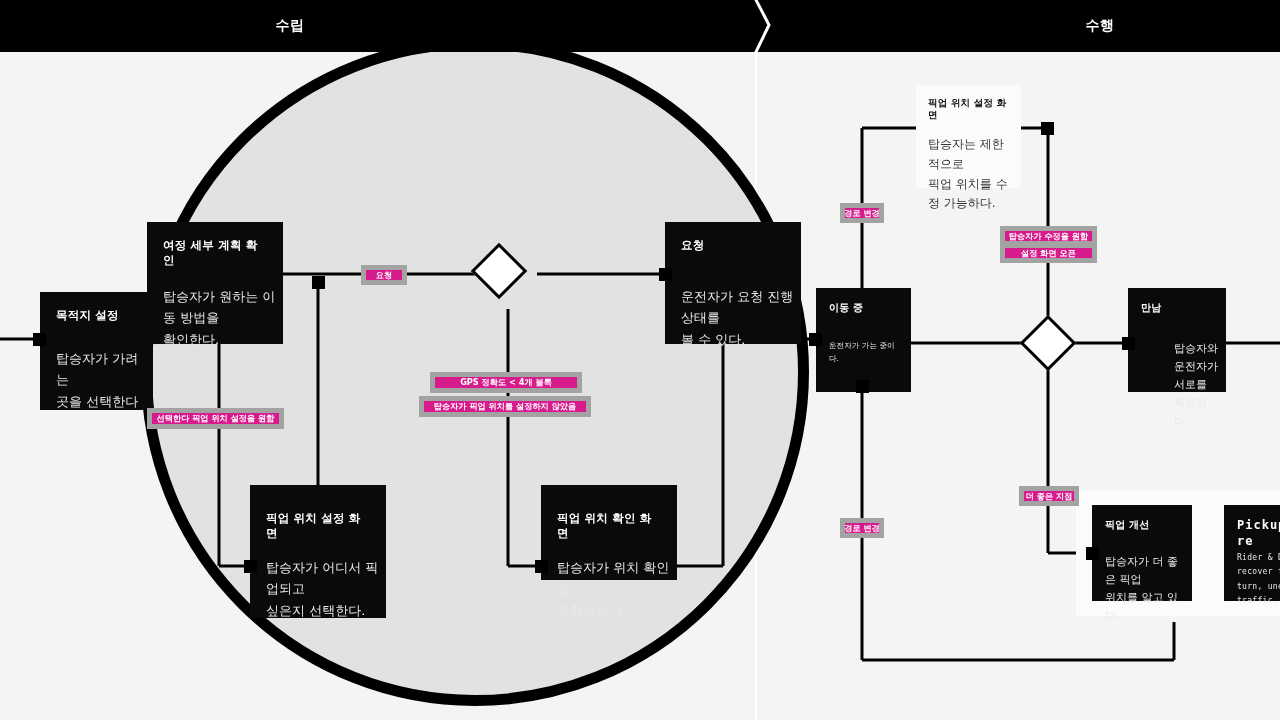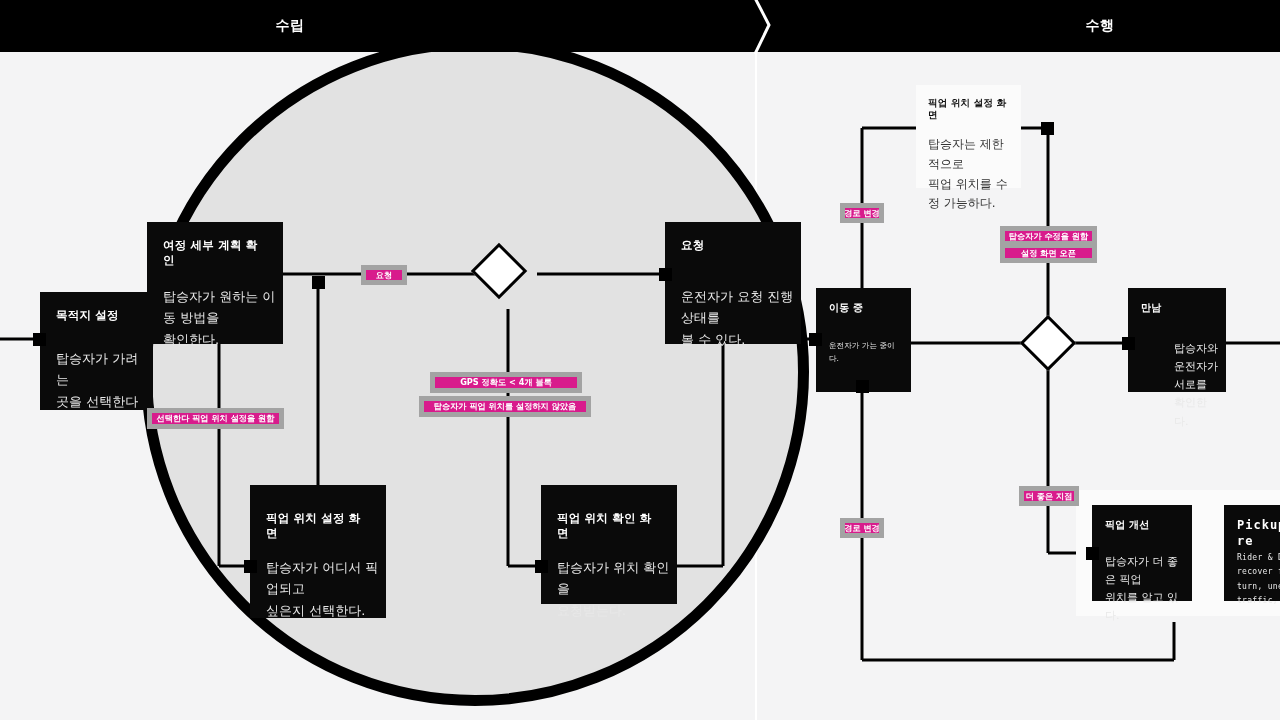--- a/index.html
+++ b/index.html
@@ -188,21 +188,21 @@
   <div class="n-desc" style="white-space:pre-line;">운전자가 요청 진행 상태를
 볼 수 있다.</div>
 </div>
 
 <div class="node" style="left:250px; top:485px; width:136px; height:133px;">
   <div class="n-title" style="margin-top:10px;">픽업 위치 설정 화면</div>
   <div class="n-desc" style="white-space:pre-line; top:72px;">탑승자가 어디서 픽업되고
 싶은지 선택한다.</div>
 </div>
 
-<div class="node" style="left:541px; top:485px; width:136px; height:119px;">
+<div class="node" style="left:541px; top:485px; width:136px; height:95px;">
   <div class="n-title" style="margin-top:10px;">픽업 위치 확인 화면</div>
   <div class="n-desc" style="white-space:pre-line; top:72px;">탑승자가 위치 확인을
 요청받는다.</div>
 </div>
 
 <div class="node white" style="left:916px; top:85px; width:105px; height:103px; padding:12px;">
   <div class="n-title" style="font-size:9.5px;">픽업 위치 설정 화면</div>
   <div class="n-desc" style="white-space:pre-line; top:50px; left:12px; right:10px; font-size:12px;">탑승자는 제한적으로
 픽업 위치를 수정 가능하다.</div>
 </div>

